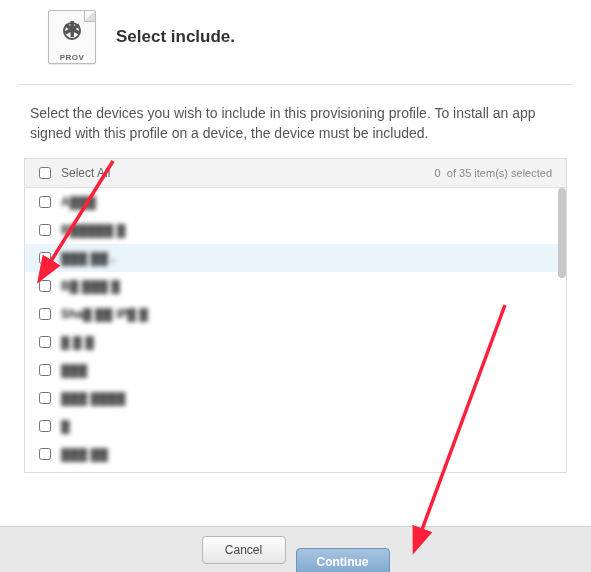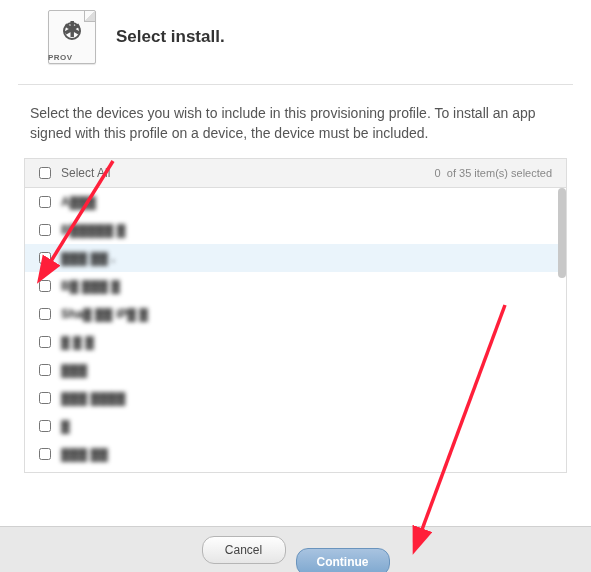--- a/index.html
+++ b/index.html
@@ -54,20 +54,21 @@
       position: absolute;
       top: -5px; left: -2px;
       font-size: 22px;
       color: #555;
       line-height: 22px;
     }
     .prov-icon .label {
       position: absolute;
       bottom: 2px;
       left: 0; right: 0;
+      text-align: center;
       font-size: 8px;
       font-weight: bold;
       color: #666;
       letter-spacing: 0.5px;
     }
     .title {
       font-size: 17px;
       font-weight: bold;
       color: #333;
     }
@@ -144,21 +145,21 @@
       background: #e8e8e8;
       border-top: 1px solid #d0d0d0;
       display: flex;
       align-items: center;
       justify-content: center;
       gap: 10px;
     }
     .btn {
       min-width: 84px;
       padding: 6px 20px;
-      border-radius: 12px;
+      border-radius: 4px;
       font-size: 12px;
       cursor: pointer;
       border: 1px solid #b5b5b5;
       background: linear-gradient(#fefefe, #e6e6e6);
       color: #444;
     }
     .btn.primary {
       background: linear-gradient(#a8c3e0, #7da7cf);
       border: 1px solid #6a94bd;
       color: #fff;
@@ -178,21 +179,21 @@
   </style>
 </head>
 <body>
 
 <div class="header">
   <div class="prov-icon">
     <div class="paper"></div>
     <div class="gear"></div>
     <div class="label">PROV</div>
   </div>
-  <div class="title">Select install.</div>
+  <div class="title">Select include.</div>
 </div>
 
 <div class="instruction">Select the devices you wish to include in this provisioning profile. To install an app signed with this profile on a device, the device must be included.</div>
 
 <div class="list-container">
   <div class="list-header">
     <input type="checkbox" style="">
     <span class="sel-label">Select All</span>
     <span class="count">
       <span>0</span>&nbsp;&nbsp;<span>of</span> <span>35</span> <span>item(s) selected</span>

